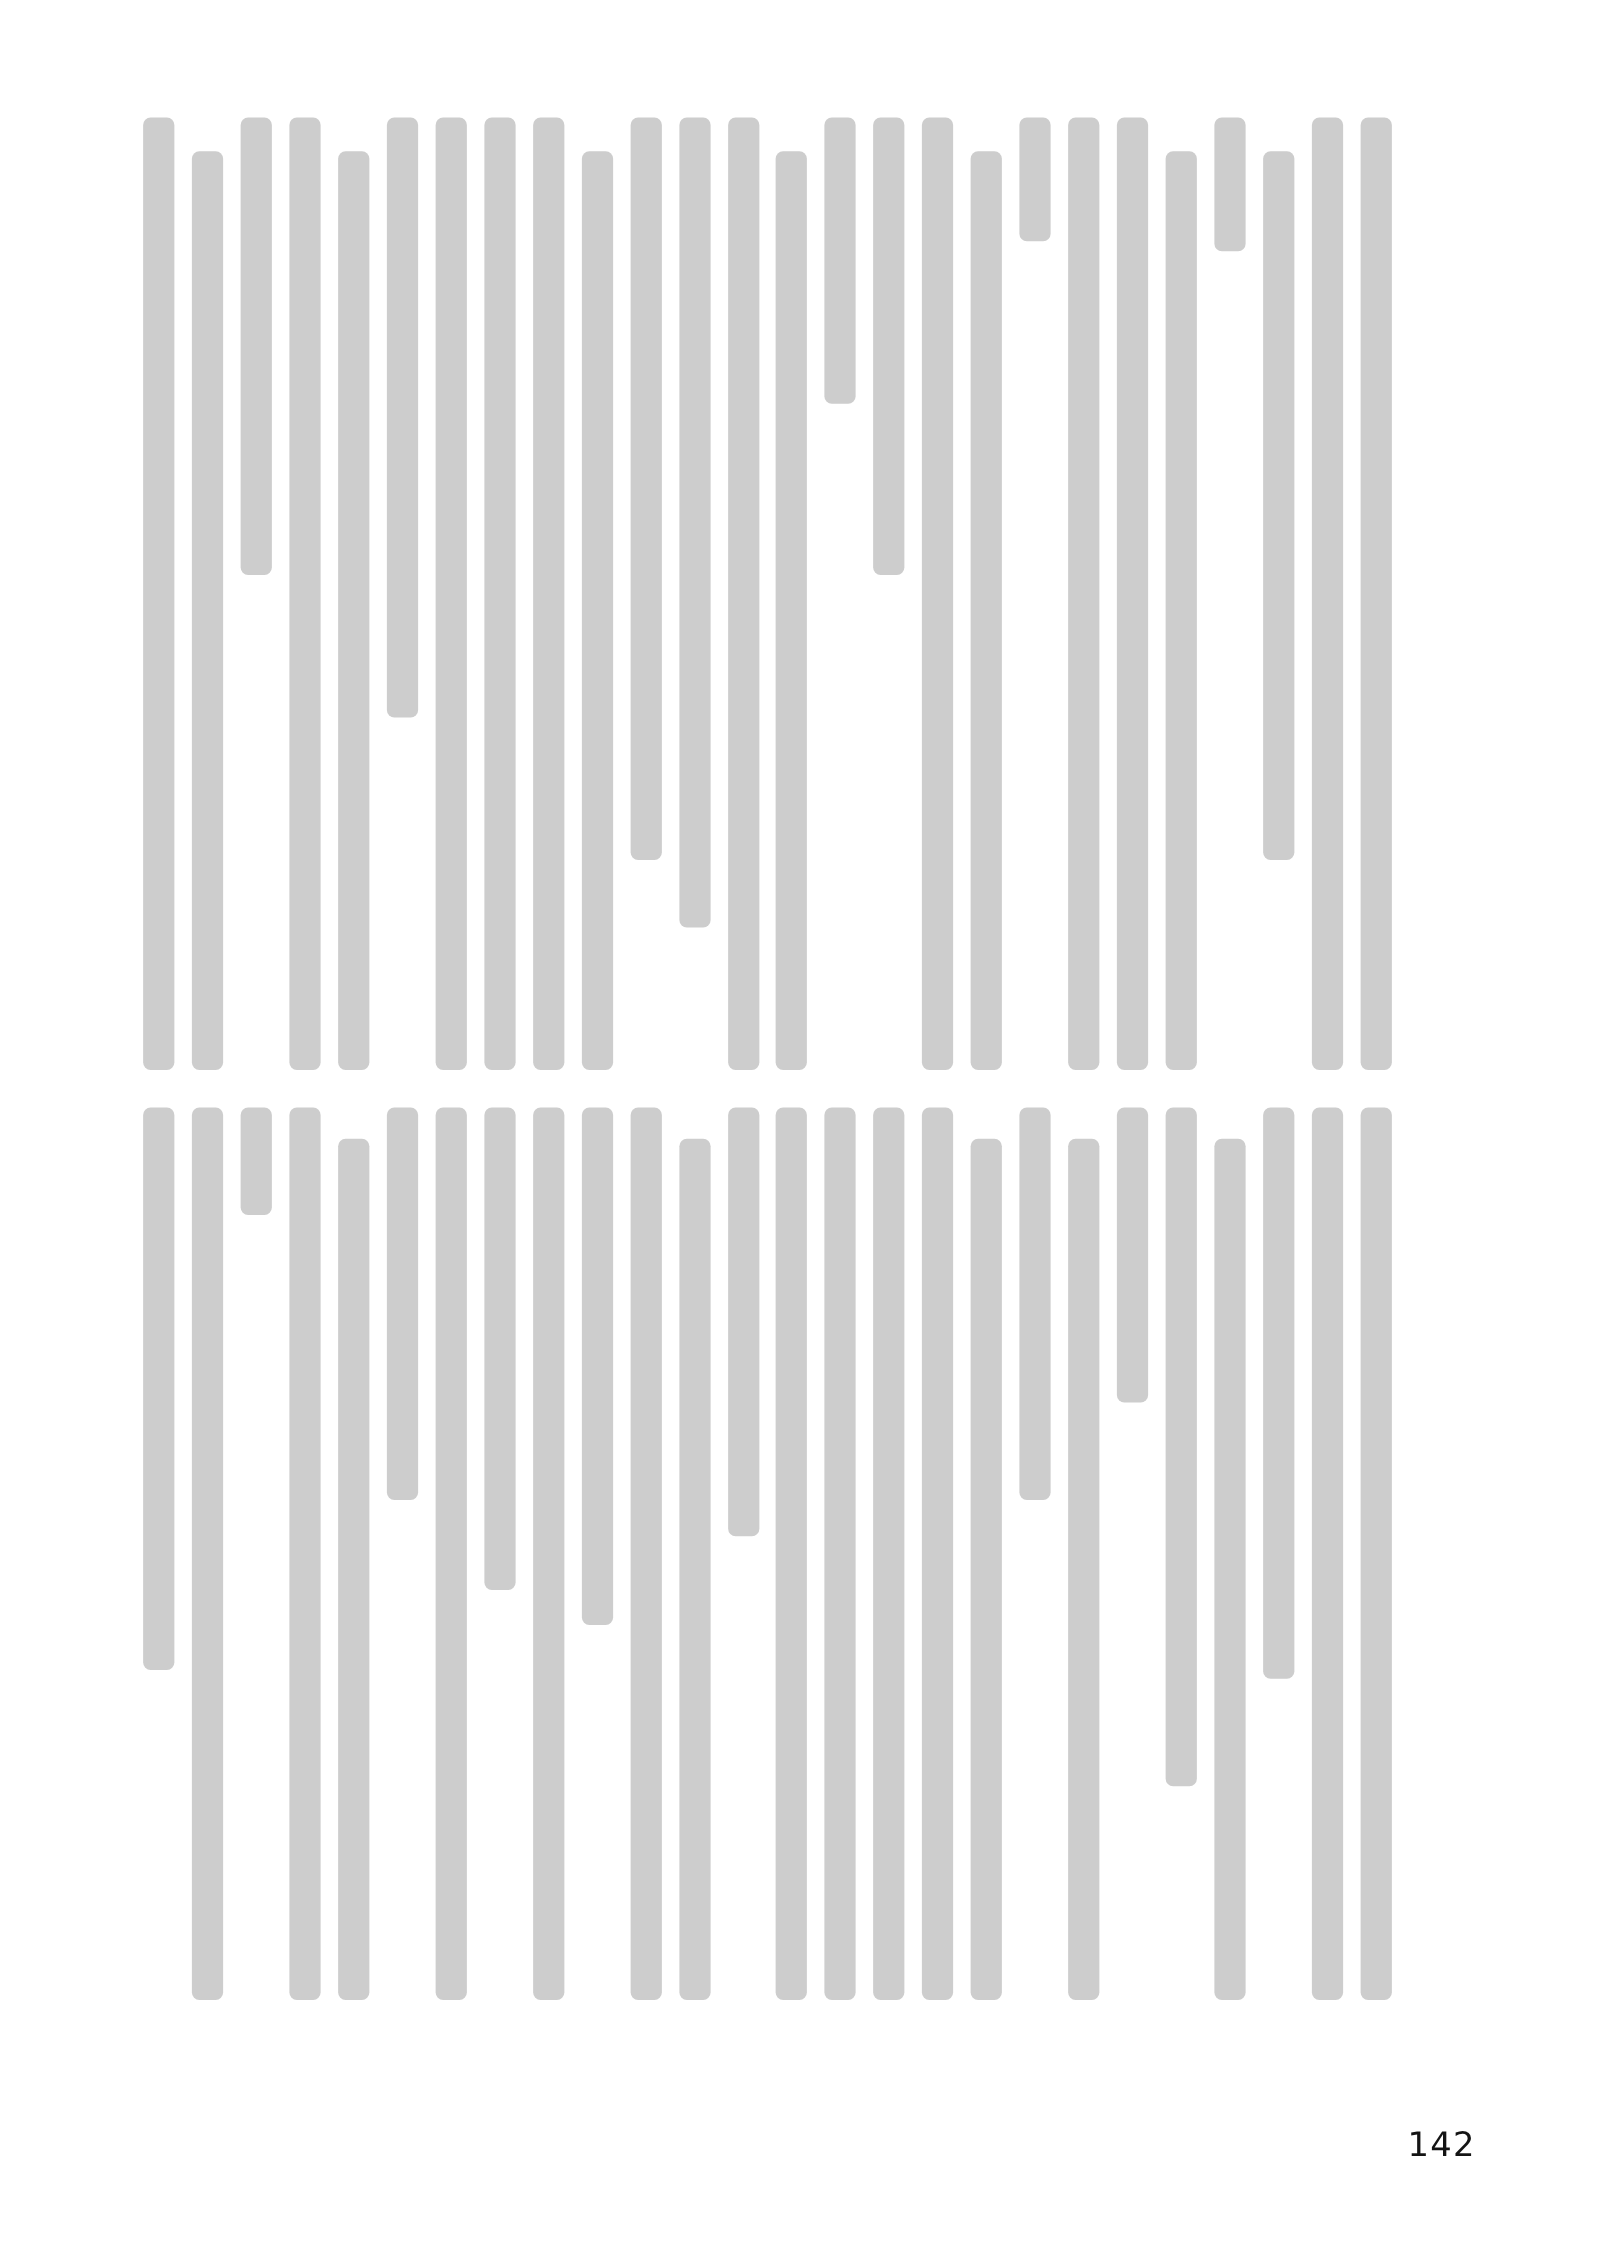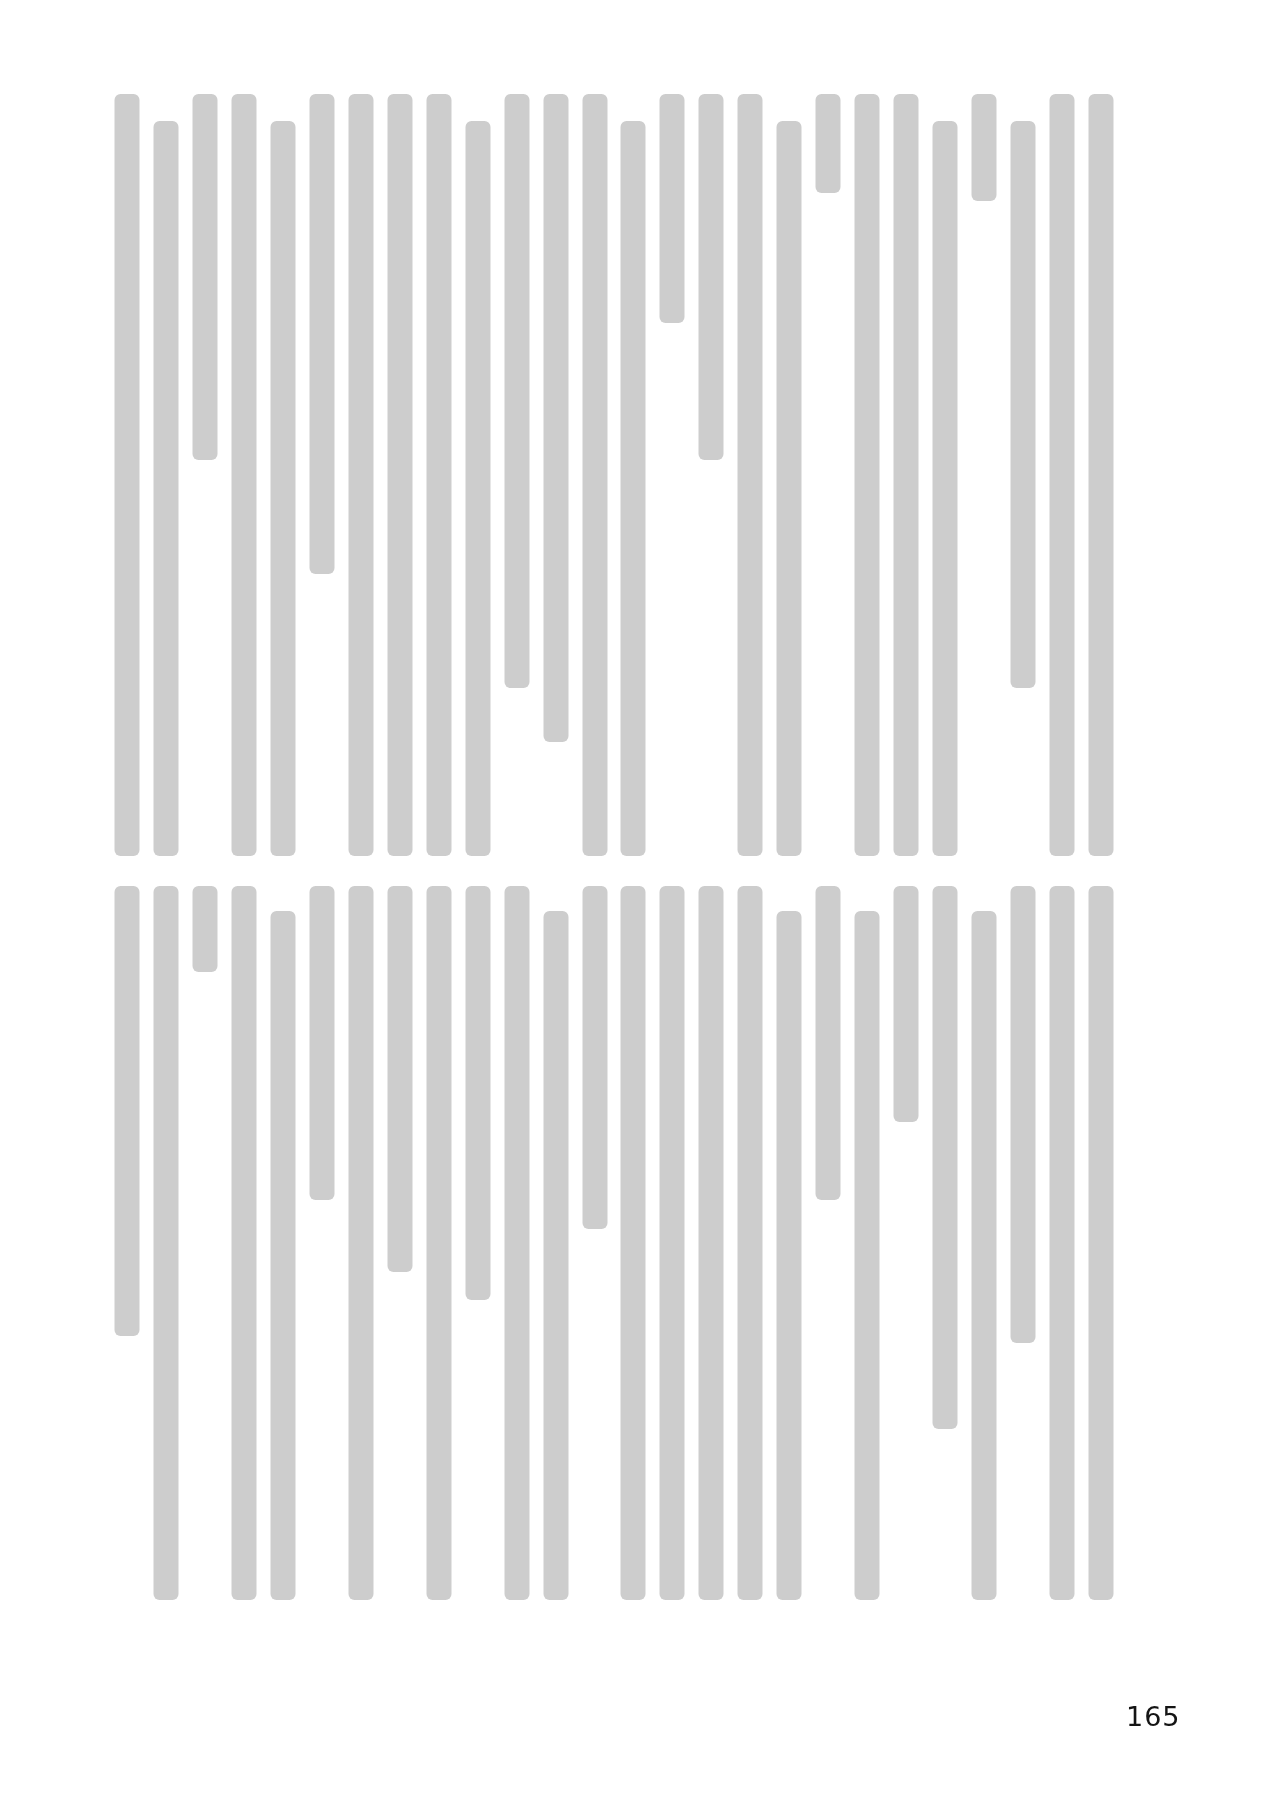--- a/index.html
+++ b/index.html
@@ -209,15 +209,15 @@
         <div class="seg" style="top: 0%; height: 12%; background: rgb(205, 205, 205);"></div>
       </div>
       <div class="col" style="right: 92.3077%; width: 3.84615%;">
         <div class="seg" style="top: 0%; height: 100%; background: rgb(205, 205, 205);"></div>
       </div>
       <div class="col" style="right: 96.1538%; width: 3.84615%;">
         <div class="seg" style="top: 0%; height: 63%; background: rgb(205, 205, 205);"></div>
       </div>
     </div>
 
-  <div class="folio">165</div>
+  <div class="folio">142</div>
 
 </div>
 
 </body></html>

